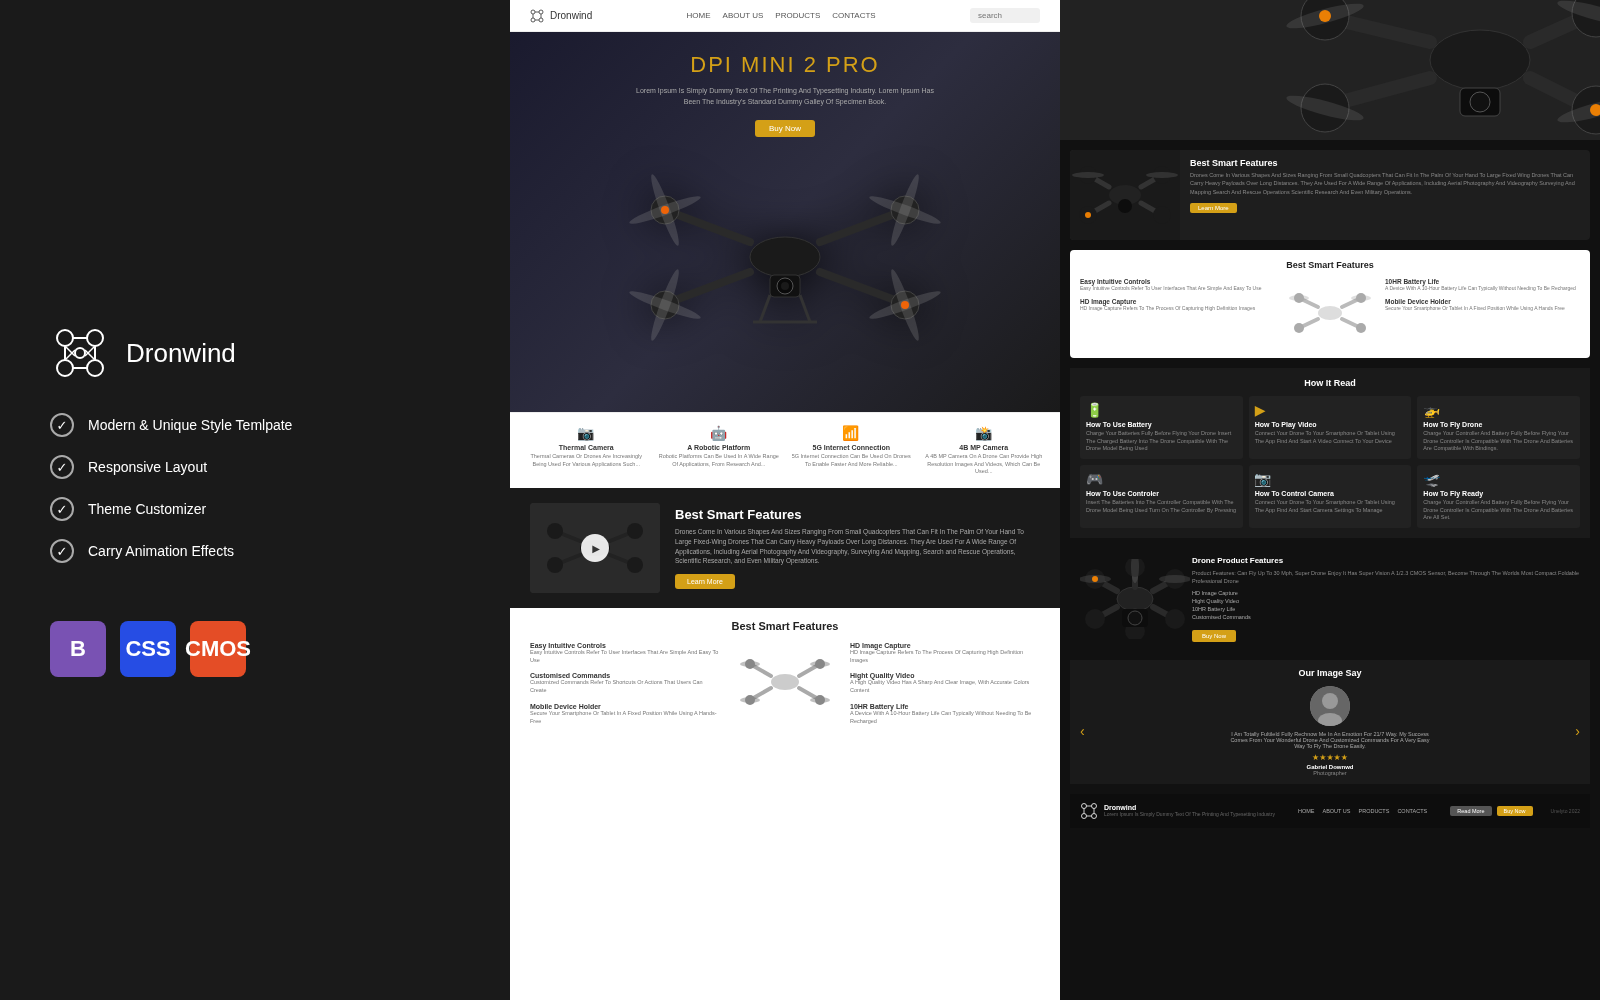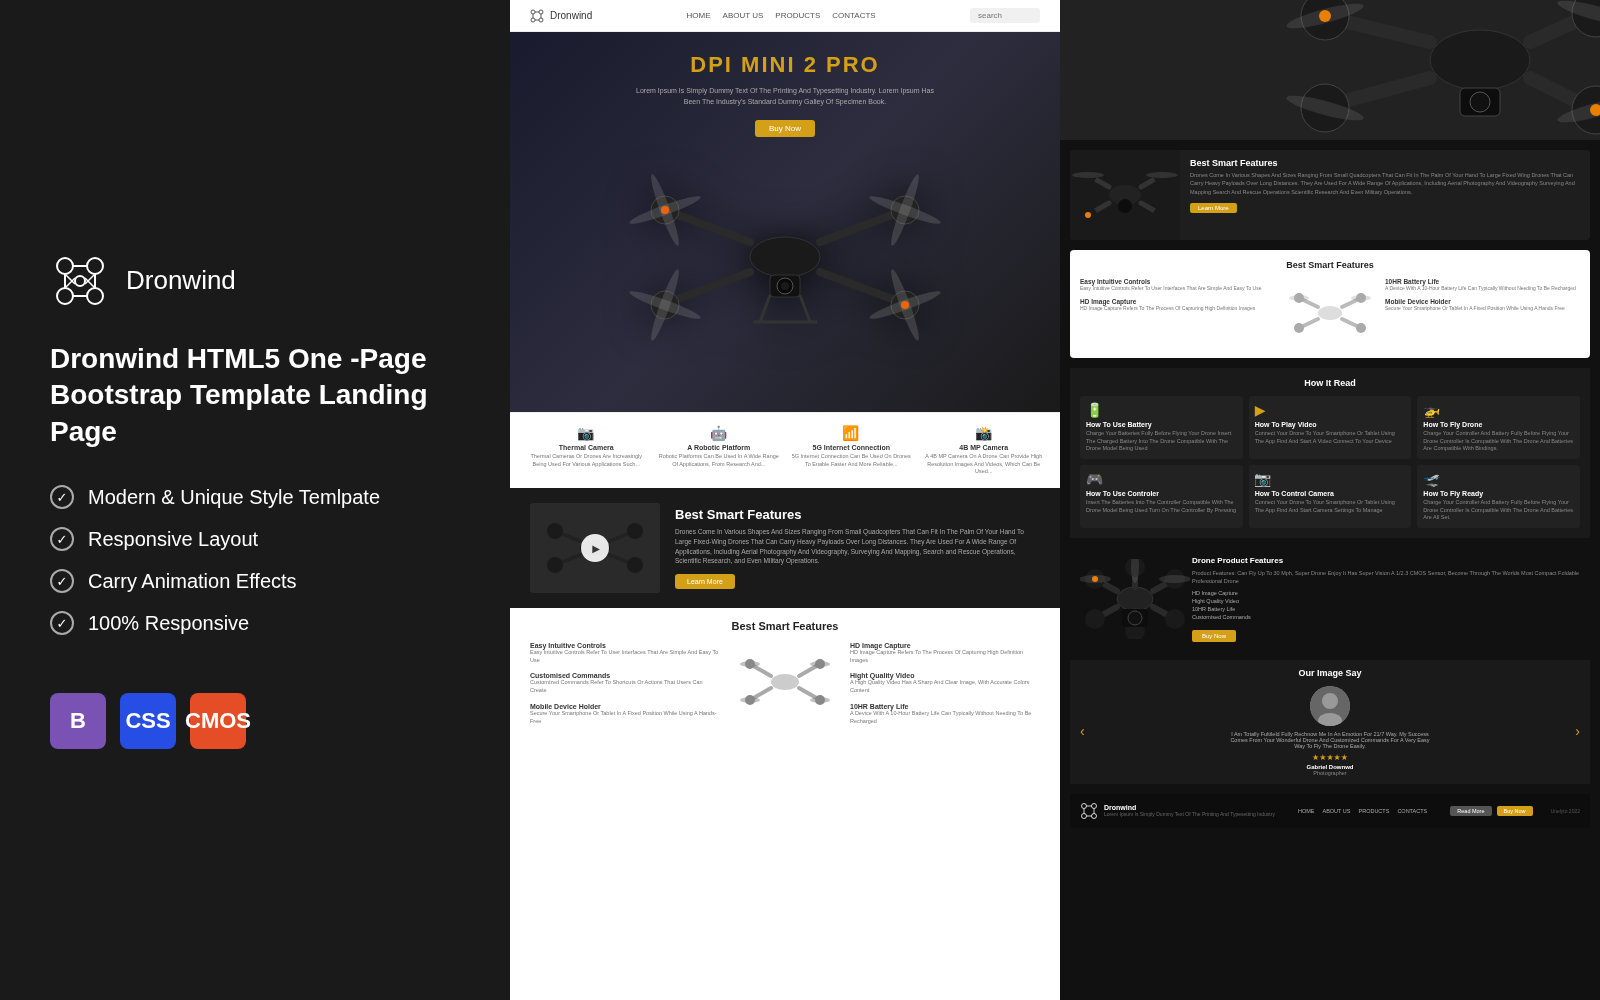--- a/index.html
+++ b/index.html
@@ -56,21 +56,21 @@
     .features-list {
       list-style: none;
       margin-bottom: 40px;
     }
 
     .features-list li {
       display: flex;
       align-items: center;
       gap: 14px;
       color: #ffffff;
-      font-size: 20px;
+      font-size: 14px;
       margin-bottom: 18px;
     }
 
     .check-icon {
       width: 24px;
       height: 24px;
       border: 2px solid #aaa;
       border-radius: 50%;
       display: flex;
       align-items: center;
@@ -173,21 +173,21 @@
     .hero-text-area {
       text-align: center;
       padding: 20px 20px 0;
       z-index: 2;
       position: relative;
     }
 
     .hero-title {
       color: #d4a017;
       font-size: 22px;
-      font-weight: 700;
+      font-weight: 400;
       letter-spacing: 2px;
       margin-bottom: 8px;
     }
 
     .hero-desc {
       color: #aaa;
       font-size: 7px;
       line-height: 1.5;
       max-width: 300px;
       margin: 0 auto 10px;
@@ -518,40 +518,37 @@
         <circle cx="30" cy="30" r="5" stroke="white" stroke-width="2" fill="none"></circle>
         <line x1="15" y1="37" x2="25" y2="27" stroke="white" stroke-width="1.5"></line>
         <line x1="45" y1="37" x2="35" y2="27" stroke="white" stroke-width="1.5"></line>
         <line x1="15" y1="23" x2="25" y2="33" stroke="white" stroke-width="1.5"></line>
         <line x1="45" y1="23" x2="35" y2="33" stroke="white" stroke-width="1.5"></line>
       </svg>
     </div>
     <span class="logo-text">Dronwind</span>
   </div>
 
-  <div class="title-block">
-    <h1 class="main-title">Dronwind HTML5 One -Page Bootstrap Template Landing Page</h1>
-  </div>
 
   <ul class="features-list">
     <li>
       <div class="check-icon"></div>
       <span>Modern &amp; Unique Style Temlpate</span>
     </li>
     <li>
       <div class="check-icon"></div>
       <span>Responsive Layout</span>
     </li>
     <li>
       <div class="check-icon"></div>
-      <span>Carry Animation Effects</span>
+      <span>Theme Customizer</span>
     </li>
     <li>
       <div class="check-icon"></div>
-      <span>100% Responsive</span>
+      <span>Carry Animation Effects</span>
     </li>
   </ul>
 
   <div class="tech-badges">
     <div class="badge badge-b">B</div>
     <div class="badge badge-css">CSS</div>
     <div class="badge badge-html">CMOS</div>
   </div>
 </div>
 

